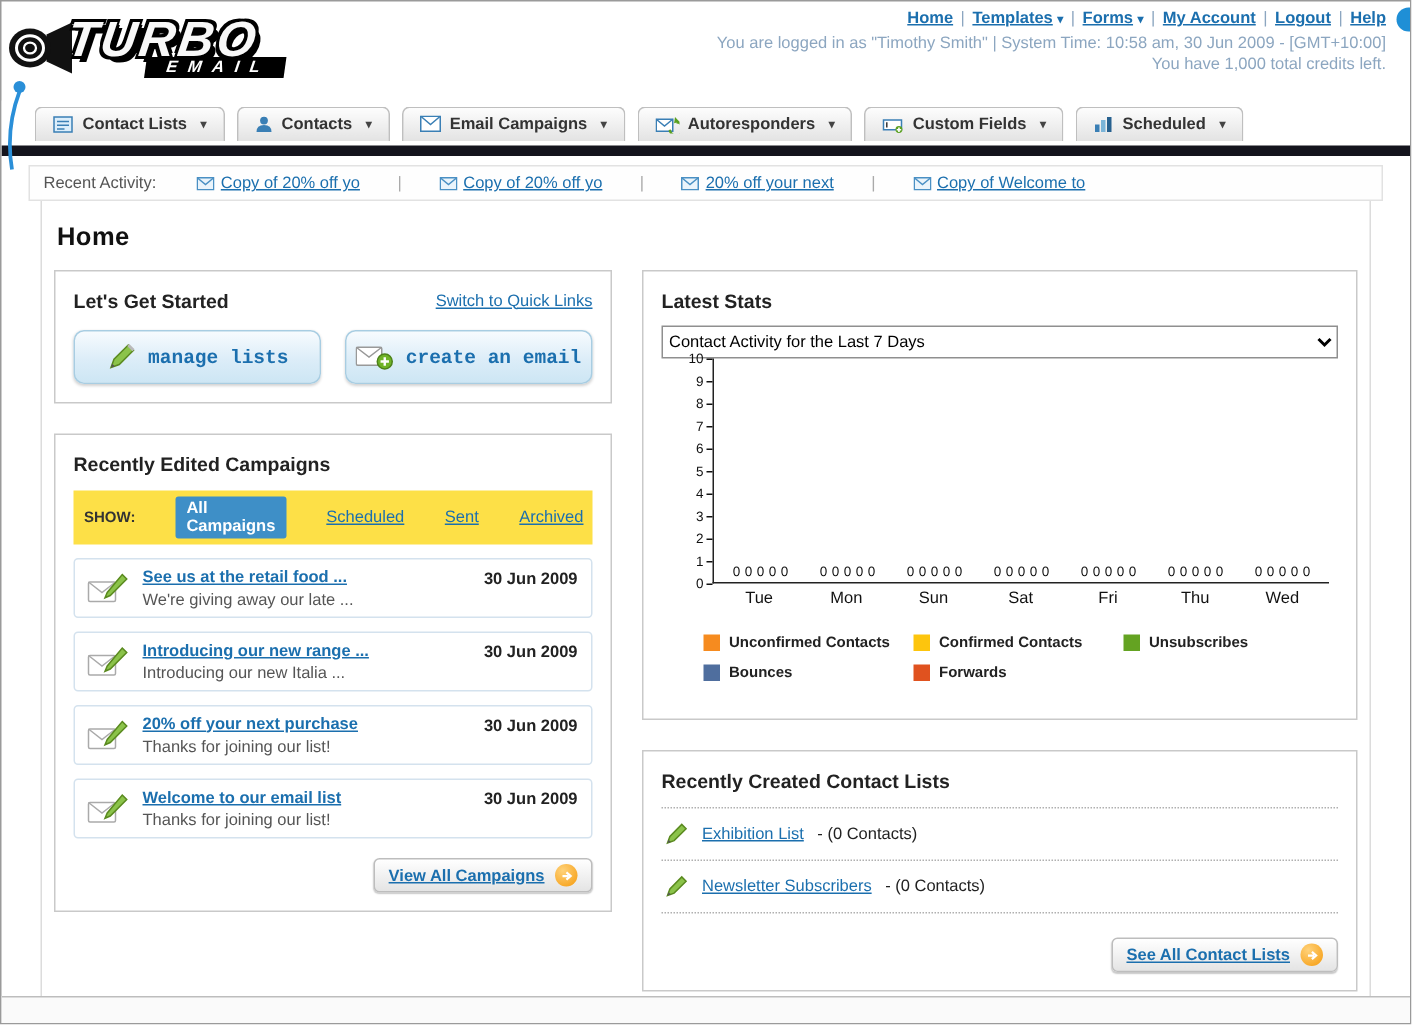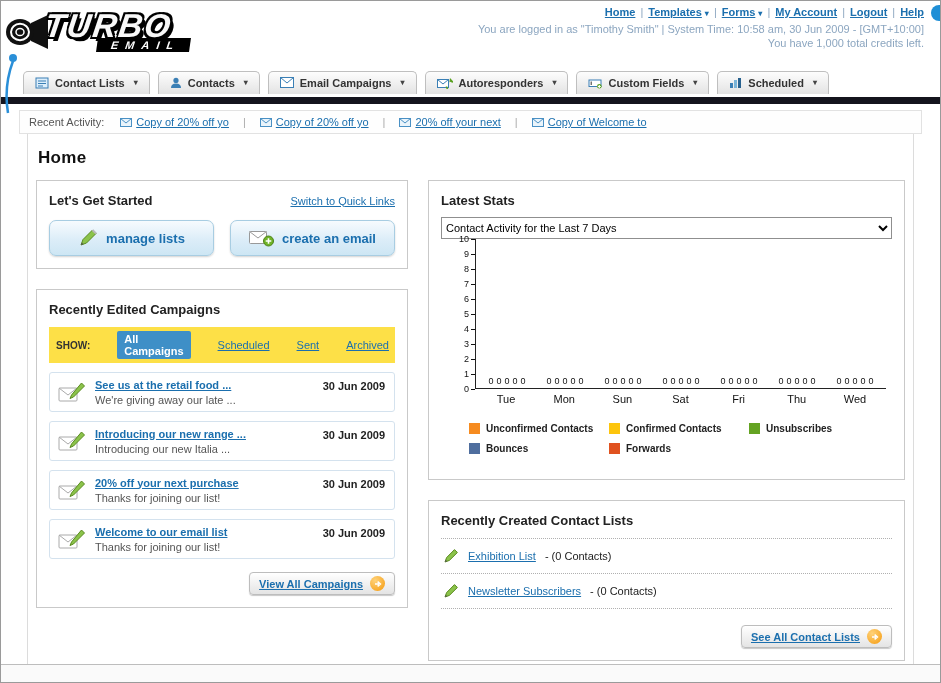--- a/index.html
+++ b/index.html
@@ -32,41 +32,41 @@
   
   .tabbar { display:flex; align-items:center; gap:8px; padding-left:22px; height:30px; background:#fff; }
   .tab { display:flex; align-items:center; gap:6px; padding:5px 11px; background:linear-gradient(#fdfdfd,#e3e3e3);
     border:1px solid #bfbfbf; border-bottom:none; border-radius:5px 5px 0 0; font-size:11px; font-weight:bold;
     color:#333; cursor:pointer; white-space:nowrap; }
   .tab .caret { color:#444; }
   .darkbar { height:7px; background:#14141d; }
 
   
   .activity-row { margin:6px 18px 0; border:1px solid #e2e2e2; background:#fefefe; padding:3px 9px;
-    display:flex; align-items:center; gap:14px; font-size:11px; height:24px; }
+    display:flex; align-items:center; gap:25px; font-size:11px; height:24px; }
   .activity-label { color:#555; margin-right:2px; }
   .activity-item { display:flex; align-items:center; gap:4px; }
   .activity-item a { color:#1b6fae; text-decoration:underline; white-space:nowrap; }
   .activity-sep { color:#aaa; }
 
   
   .content-frame { margin:0 26px; border:1px solid #dcdcdc; border-top:none; background:#fff;
     padding:8px 8px 20px; height:532px; }
   .page-title { font-size:17px; font-weight:bold; color:#111; margin:6px 0 12px 2px; letter-spacing:0.3px; }
   .columns { display:flex; gap:20px; align-items:flex-start; }
   .col-left { width:372px; flex:none; }
   .col-right { flex:1; }
   .panel { border:1px solid #c9c9c9; background:#fff; padding:12px; }
   .panel + .panel { margin-top:20px; }
   .panel-header { display:flex; justify-content:space-between; align-items:center; }
   .panel-title { font-size:13px; font-weight:bold; color:#222; }
   .small-link { font-size:11px; color:#1b6fae; text-decoration:underline; }
 
   
-  .gs-buttons { display:flex; gap:16px; margin-top:12px; }
+  .gs-buttons { display:flex; gap:16px; margin-top:12px;font-family:Liberation Mono, monospace; }
   .gs-btn { flex:1; display:flex; align-items:center; justify-content:center; gap:8px; height:36px;
     background:linear-gradient(#f7fbfe,#dcedf8 55%,#cde6f4); border:1px solid #a8cde2; border-radius:7px;
     font-size:13px; font-weight:bold; color:#1b6fae; box-shadow:0 1px 2px rgba(0,0,0,0.18); cursor:pointer; }
 
   
   .filter-bar { margin-top:10px; background:#fde047; padding:4px 7px; display:flex; align-items:center; gap:27px; font-size:11px; }
   .show-label { font-weight:bold; color:#333; font-size:10px; }
   .filter { color:#1b6fae; text-decoration:underline; cursor:pointer; }
   .filter.selected { background:#3e8fc7; color:#fff; padding:2px 7px; font-weight:bold; text-decoration:none; border-radius:2px; }
   .campaign-item { margin-top:9px; border:1px solid #d4e2ee; border-radius:3px; padding:5px 8px;

